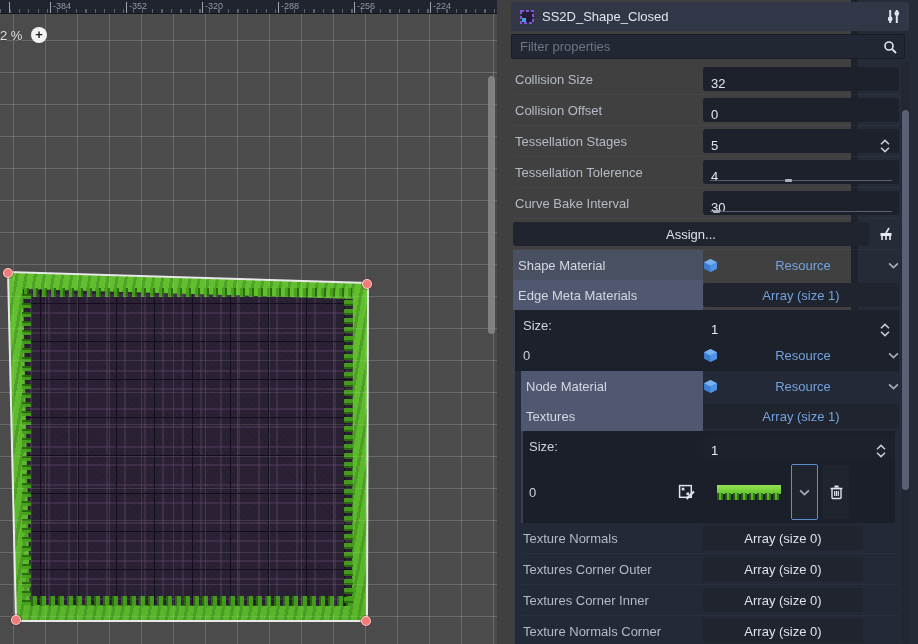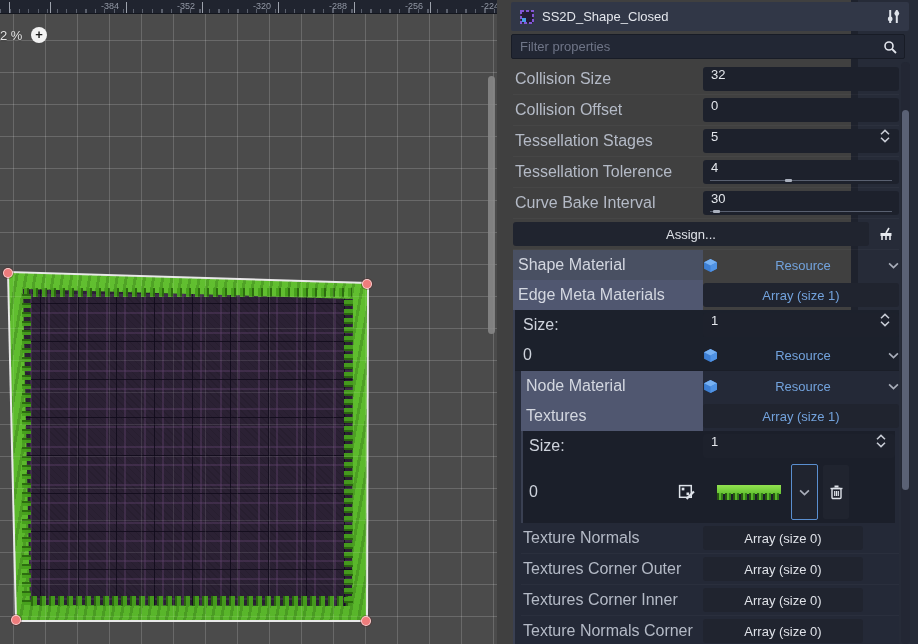--- a/index.html
+++ b/index.html
@@ -52,44 +52,44 @@
     background:#ee7c7c; border:1px solid rgba(255,216,216,0.9); box-shadow:0 0 0 1px rgba(90,30,30,0.35); }
   .ruler { position:absolute; left:0; top:0; width:497px; height:14px; background:#20242f; border-bottom:1px solid #14171f;
     background-image:
       repeating-linear-gradient(90deg, rgba(140,146,160,0.55) 0 1px, transparent 1px 9.5px),
       repeating-linear-gradient(90deg, rgba(190,195,205,0.8) 0 1px, transparent 1px 76px);
     background-position:0 0, 50px 0;
     background-size:100% 5px, 100% 12px;
     background-repeat:repeat-x;
     background-position-y:9px, 2px;
   }
-  .ruler-label { position:absolute; top:1px; font-size:9px; color:#9298a5; letter-spacing:0;margin-left:48px; }
+  .ruler-label { position:absolute; top:1px; font-size:9px; color:#9298a5; letter-spacing:0; }
   .zoom-label { position:absolute; left:0px; top:28px; font-size:13px; color:#e2e2e2; text-shadow:0 1px 1px rgba(0,0,0,0.4); }
   .zoom-plus { position:absolute; left:31px; top:27px; width:16px; height:16px; border-radius:50%;
     background:#f2f2f2; border:none; color:#1c1c1c; font-size:13px; font-weight:bold; line-height:14px; text-align:center; cursor:pointer; padding:0; }
   .vp-scrollbar { position:absolute; left:488px; top:76px; width:7px; height:258px; border-radius:4px; background:#8a8a8a; opacity:0.85; }
 
   
   .inspector { position:absolute; left:497px; top:0; width:361px; height:644px; background:#404040; }
   .inspector .edge-strip { position:absolute; right:0; top:0; width:7px; height:644px; background:#1e222d; }
   .insp-header { position:absolute; left:14px; top:2px; width:398px; height:29px; background:#313747;
     display:flex; align-items:center; padding:0 8px; border-radius:2px; }
   .insp-title { color:#e3e6ec; font-size:13px; margin-left:7px; flex:1; white-space:nowrap; overflow:hidden; }
   .filter-box { position:absolute; left:14px; top:34px; width:394px; height:25px; background:#222734;
     border:1px solid #181c26; border-radius:2px; display:flex; align-items:center;gap:11px; }
   .filter-box input { flex:1; background:transparent; border:none; outline:none; color:#c6cbd6; font-size:13px; padding:0 8px;
     font-family:"Liberation Sans","DejaVu Sans",sans-serif; }
   .filter-box input::placeholder { color:#6f7587; }
   .filter-box .sicon { margin-right:7px; display:flex; }
 
   .rows { position:absolute; left:16px; top:64px; width:386px; }
   .row { display:flex; align-items:center; height:30px; position:relative; }
-  .row .label { width:190px; font-size:16px; color:#b4bac6; white-space:nowrap; overflow:hidden; align-self:stretch; display:flex; align-items:center; padding-left:2px; }
+  .row .label { width:190px; font-size:13px; color:#b4bac6; white-space:nowrap; overflow:hidden; align-self:stretch; display:flex; align-items:center; padding-left:2px; }
   .row .value { flex:1; display:flex; align-items:center; height:100%; padding:3px 0; }
-  .field { flex:1; height:24px; background:#1d212c; border-radius:3px; display:flex; align-items:flex-start;
+  .field { flex:1; height:24px; background:#1d212c; border-radius:3px; display:flex; align-items:flex-end;
     color:#e4e7ec; font-size:13px; padding:0 8px; position:relative; }
   .field .num { flex:1; }
   .field.slider .track { position:absolute; left:7px; right:7px; bottom:3px; height:1px; background:#596070; }
   .field.slider .grab { position:absolute; bottom:2px; width:7px; height:3px; background:#aab0bd; border-radius:1px; }
   .spin { display:flex; margin-left:4px; }
   .btn { height:24px; background:#20242f; border-radius:3px; display:flex; align-items:center; justify-content:center;
     color:#dfe2e8; font-size:13px; cursor:pointer; }
   .btn.grow { flex:1; }
   .btn.blue { color:#72a2dc; }
   .iconbtn { width:26px; height:24px; margin-left:4px; background:transparent; display:flex; align-items:center; justify-content:center; cursor:pointer; }

